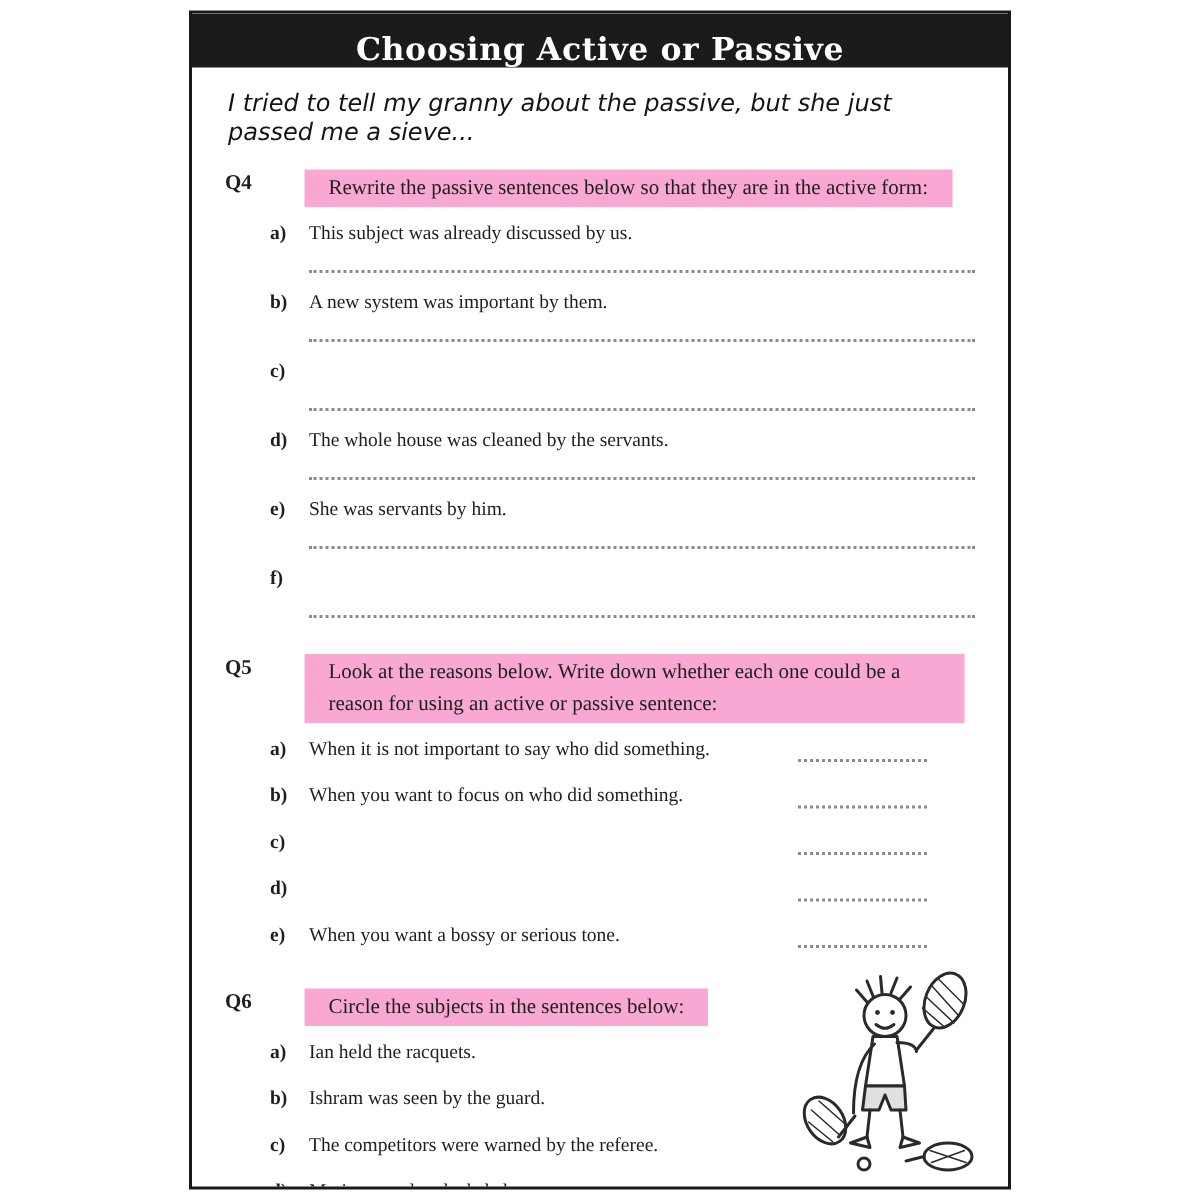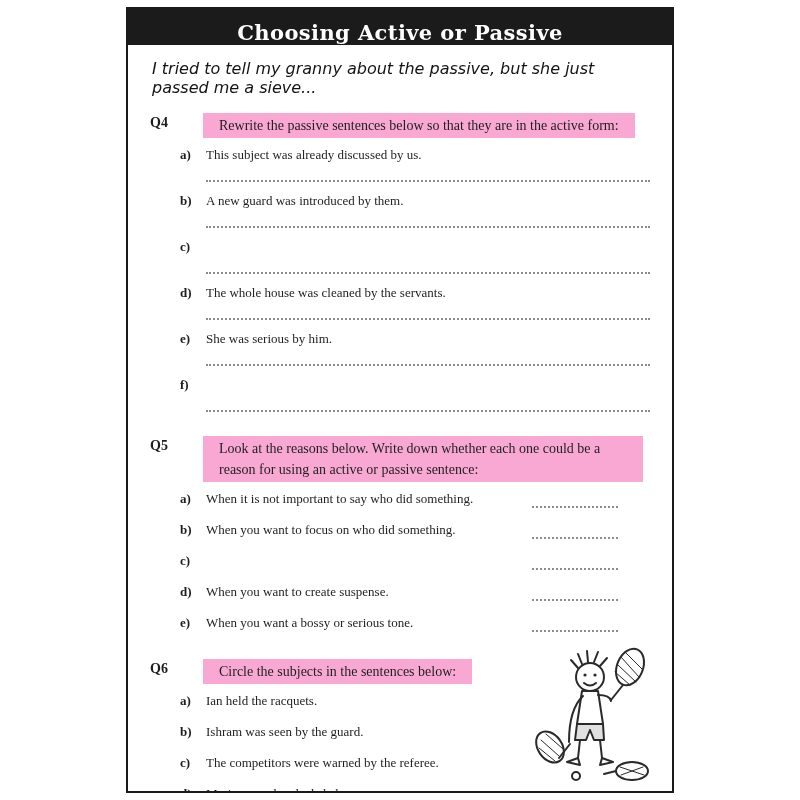--- a/index.html
+++ b/index.html
@@ -111,21 +111,21 @@
           <div class="item-row">
             <span class="item-label">a)</span>
             <span class="item-text">This subject was already discussed by us.</span>
           </div>
           <div class="answer-line"></div>
         </div>
 
         <div class="item">
           <div class="item-row">
             <span class="item-label">b)</span>
-            <span class="item-text">A new guard was introduced by them.</span>
+            <span class="item-text">A new system was important by them.</span>
           </div>
           <div class="answer-line"></div>
         </div>
 
         <div class="item">
           <div class="item-row">
             <span class="item-label">c)</span>
           </div>
           <div class="answer-line"></div>
         </div>
@@ -134,21 +134,21 @@
           <div class="item-row">
             <span class="item-label">d)</span>
             <span class="item-text">The whole house was cleaned by the servants.</span>
           </div>
           <div class="answer-line"></div>
         </div>
 
         <div class="item">
           <div class="item-row">
             <span class="item-label">e)</span>
-            <span class="item-text">She was serious by him.</span>
+            <span class="item-text">She was servants by him.</span>
           </div>
           <div class="answer-line"></div>
         </div>
 
         <div class="item">
           <div class="item-row">
             <span class="item-label">f)</span>
           </div>
           <div class="answer-line"></div>
         </div>
@@ -177,21 +177,20 @@
           <span class="short-dots"></span>
         </div>
 
         <div class="item-row with-dots">
           <span class="item-label">c)</span>
           <span class="short-dots"></span>
         </div>
 
         <div class="item-row with-dots">
           <span class="item-label">d)</span>
-          <span class="item-text">When you want to create suspense.</span>
           <span class="short-dots"></span>
         </div>
 
         <div class="item-row with-dots">
           <span class="item-label">e)</span>
           <span class="item-text">When you want a bossy or serious tone.</span>
           <span class="short-dots"></span>
         </div>
 
       </div>

